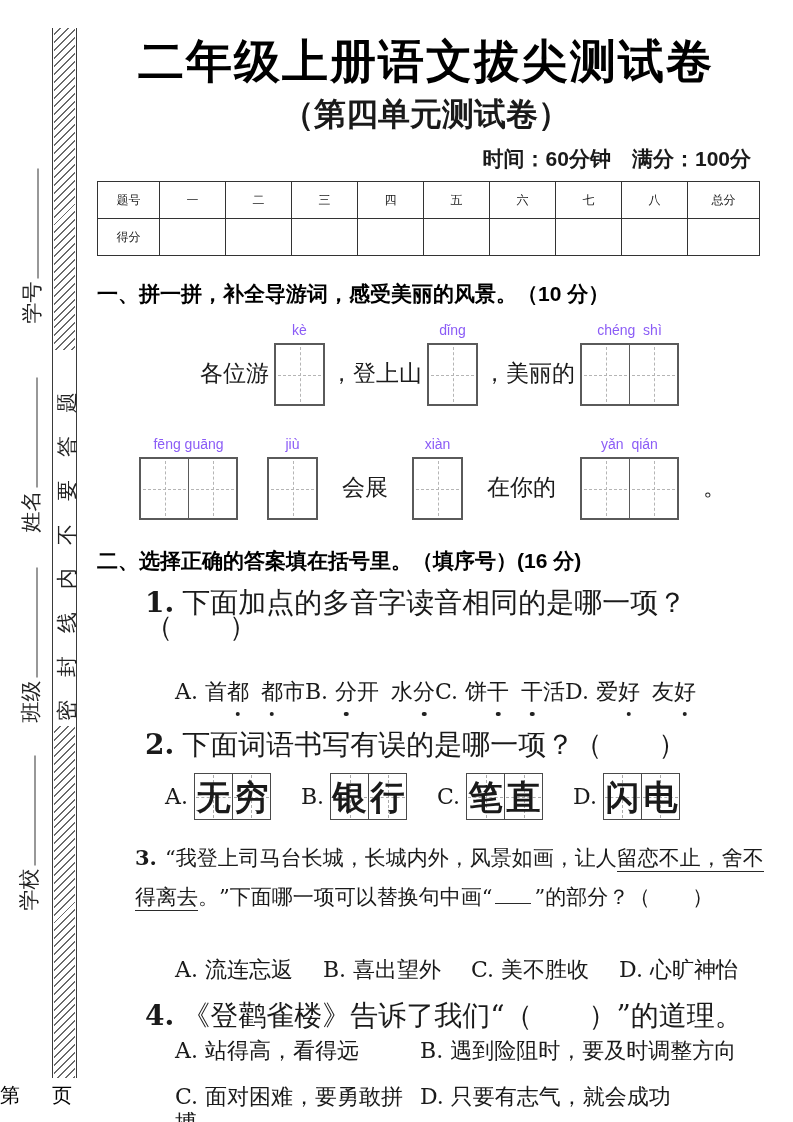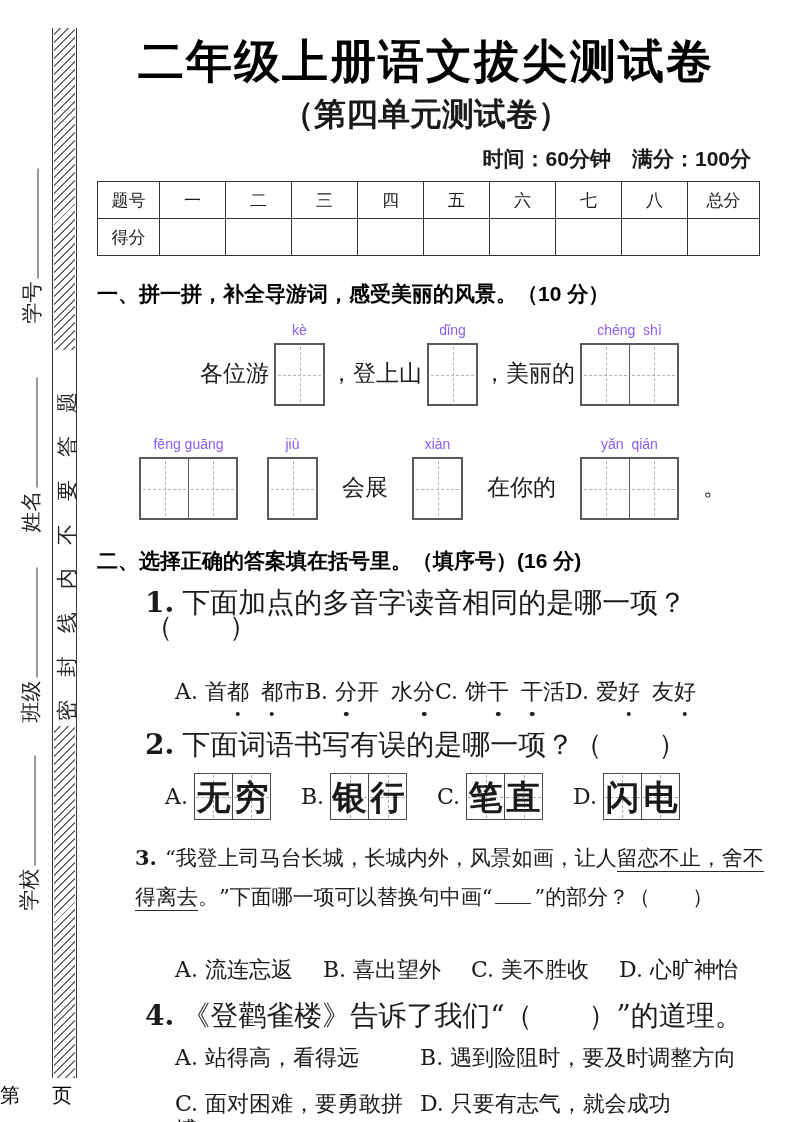--- a/index.html
+++ b/index.html
@@ -50,21 +50,21 @@
   .subtitle {
     text-align:center; font-weight:bold; font-size:32px; line-height:40px; margin-top:4px;
   }
   .info { text-align:right; font-weight:bold; font-size:21px; line-height:26px; margin-top:12px; padding-right:4px; }
 
   table.score {
     border-collapse:collapse; table-layout:fixed; width:658px; margin-top:9px;
   }
   table.score td {
     border:1.6px solid #333; height:36px; text-align:center;
-    font-size:17px; padding:0;
+    font-size:12px; padding:0;
   }
 
   .sec-heading { font-weight:bold; font-size:21px; line-height:25px; margin-top:25px; color:#000; }
 
   
   .pyline { display:flex; align-items:flex-end; margin-top:16px; }
   .pyline2 { margin-top:30px;gap:19px; }
   .ktext { font-size:23px; margin-bottom:17px; white-space:pre; }
   .pybox { display:inline-flex; flex-direction:column; align-items:center; margin:0 5px; }
   .py { font-size:14px; margin-bottom:5px; white-space:pre; color:#8b5cf6; }
@@ -95,21 +95,21 @@
   .wcell::before { content:""; position:absolute; top:1px; bottom:1px; left:50%; border-left:1px dashed #aaa; }
   .wcell::after  { content:""; position:absolute; left:1px; right:1px; top:50%; border-top:1px dashed #aaa; }
   .wchar { position:relative; z-index:1; font-size:34px; font-weight:bold; line-height:1; }
 
   
   .q3 { font-size:21px; line-height:39px; margin-top:18px; padding-left:38px; white-space:nowrap; }
   .ul { border-bottom:1.5px solid #2a2a2a; padding-bottom:1px; }
   .blank { display:inline-block; width:36px; height:1.05em; border-bottom:1.5px solid #2a2a2a; margin:0 3px; vertical-align:baseline; }
 
   
-  .q4grid { display:grid; grid-template-columns:245px auto; padding-left:78px; font-size:22px; margin-top:17px; line-height:26px; }
+  .q4grid { display:grid; grid-template-columns:245px auto; padding-left:78px; font-size:22px; margin-top:10px; line-height:26px; }
 
   .footer { position:absolute; left:0; right:0; top:1082px; text-align:left; font-size:20px; letter-spacing:6px; color:#000; }
 </style>
 </head>
 <body>
 
 <div class="field kai f-xuehao">
   <span>学号</span><span class="fline"></span>
 </div>
 <div class="field kai f-xingming">

